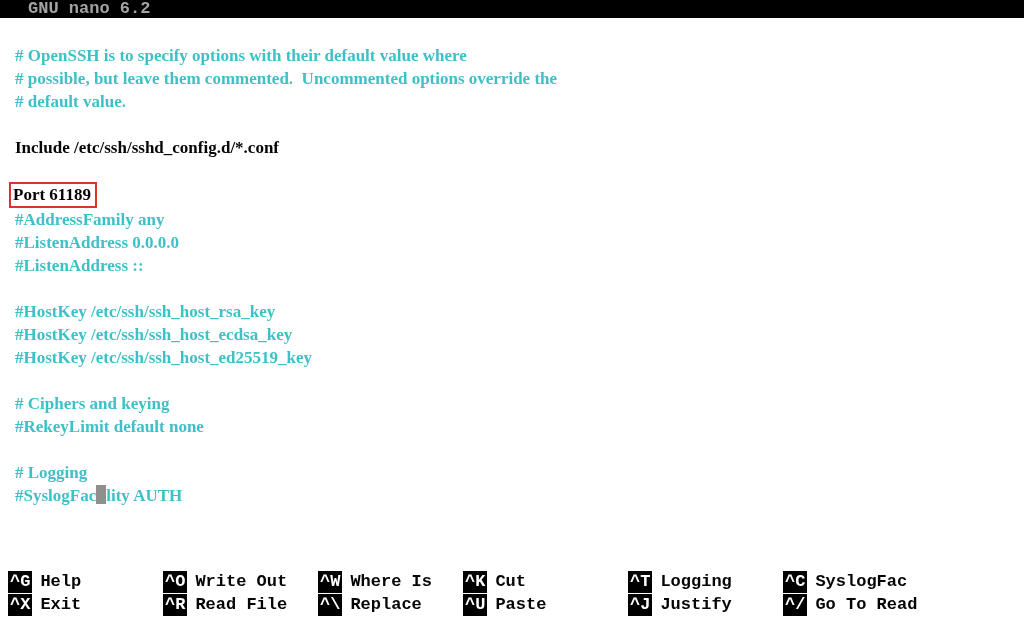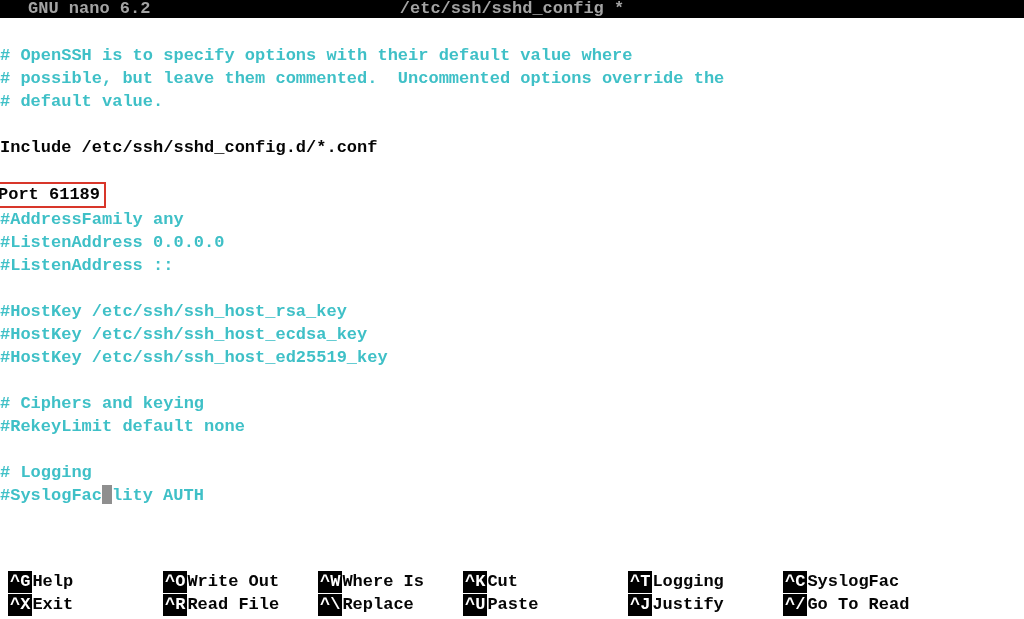--- a/index.html
+++ b/index.html
@@ -28,23 +28,24 @@
     position: relative;
     padding-left: 28px;
   }
   .title-filename {
     position: absolute;
     left: 50%;
     transform: translateX(-50%);
   }
 
   .editor-body {
-    padding-left: 0;
+    padding-left: 15px;
     padding-top: 3px;
     white-space: pre;
+    font-family: Liberation Serif, serif;
   }
 
   .comment {
     color: #3fc0c7;
   }
   .plain {
     color: #050505;
   }
 
   .highlight-box {
@@ -89,30 +90,29 @@
     background: #000000;
     color: #ffffff;
     font-weight: bold;
     padding: 0 2px;
     display: inline-block;
     min-width: 24px;
     text-align: left;
     line-height: 22px;
   }
   .key-label {
-    margin-left: 0;
+    margin-left: 8px;
     color: #050505;
   }
 </style>
 </head>
 <body>
 
 <div class="title-bar">
   <span>GNU nano 6.2</span>
-  <span class="title-filename">/etc/ssh/sshd_config *</span>
 </div>
 
 <div class="editor-body">
 <span class="comment"># OpenSSH is to specify options with their default value where</span>
 <span class="comment"># possible, but leave them commented.  Uncommented options override the</span>
 <span class="comment"># default value.</span>
 <span class="plain"></span>
 <span class="plain">Include /etc/ssh/sshd_config.d/*.conf</span>
 <span class="plain"></span>
 <span class="highlight-box"><span class="plain">Port 61189</span></span>

